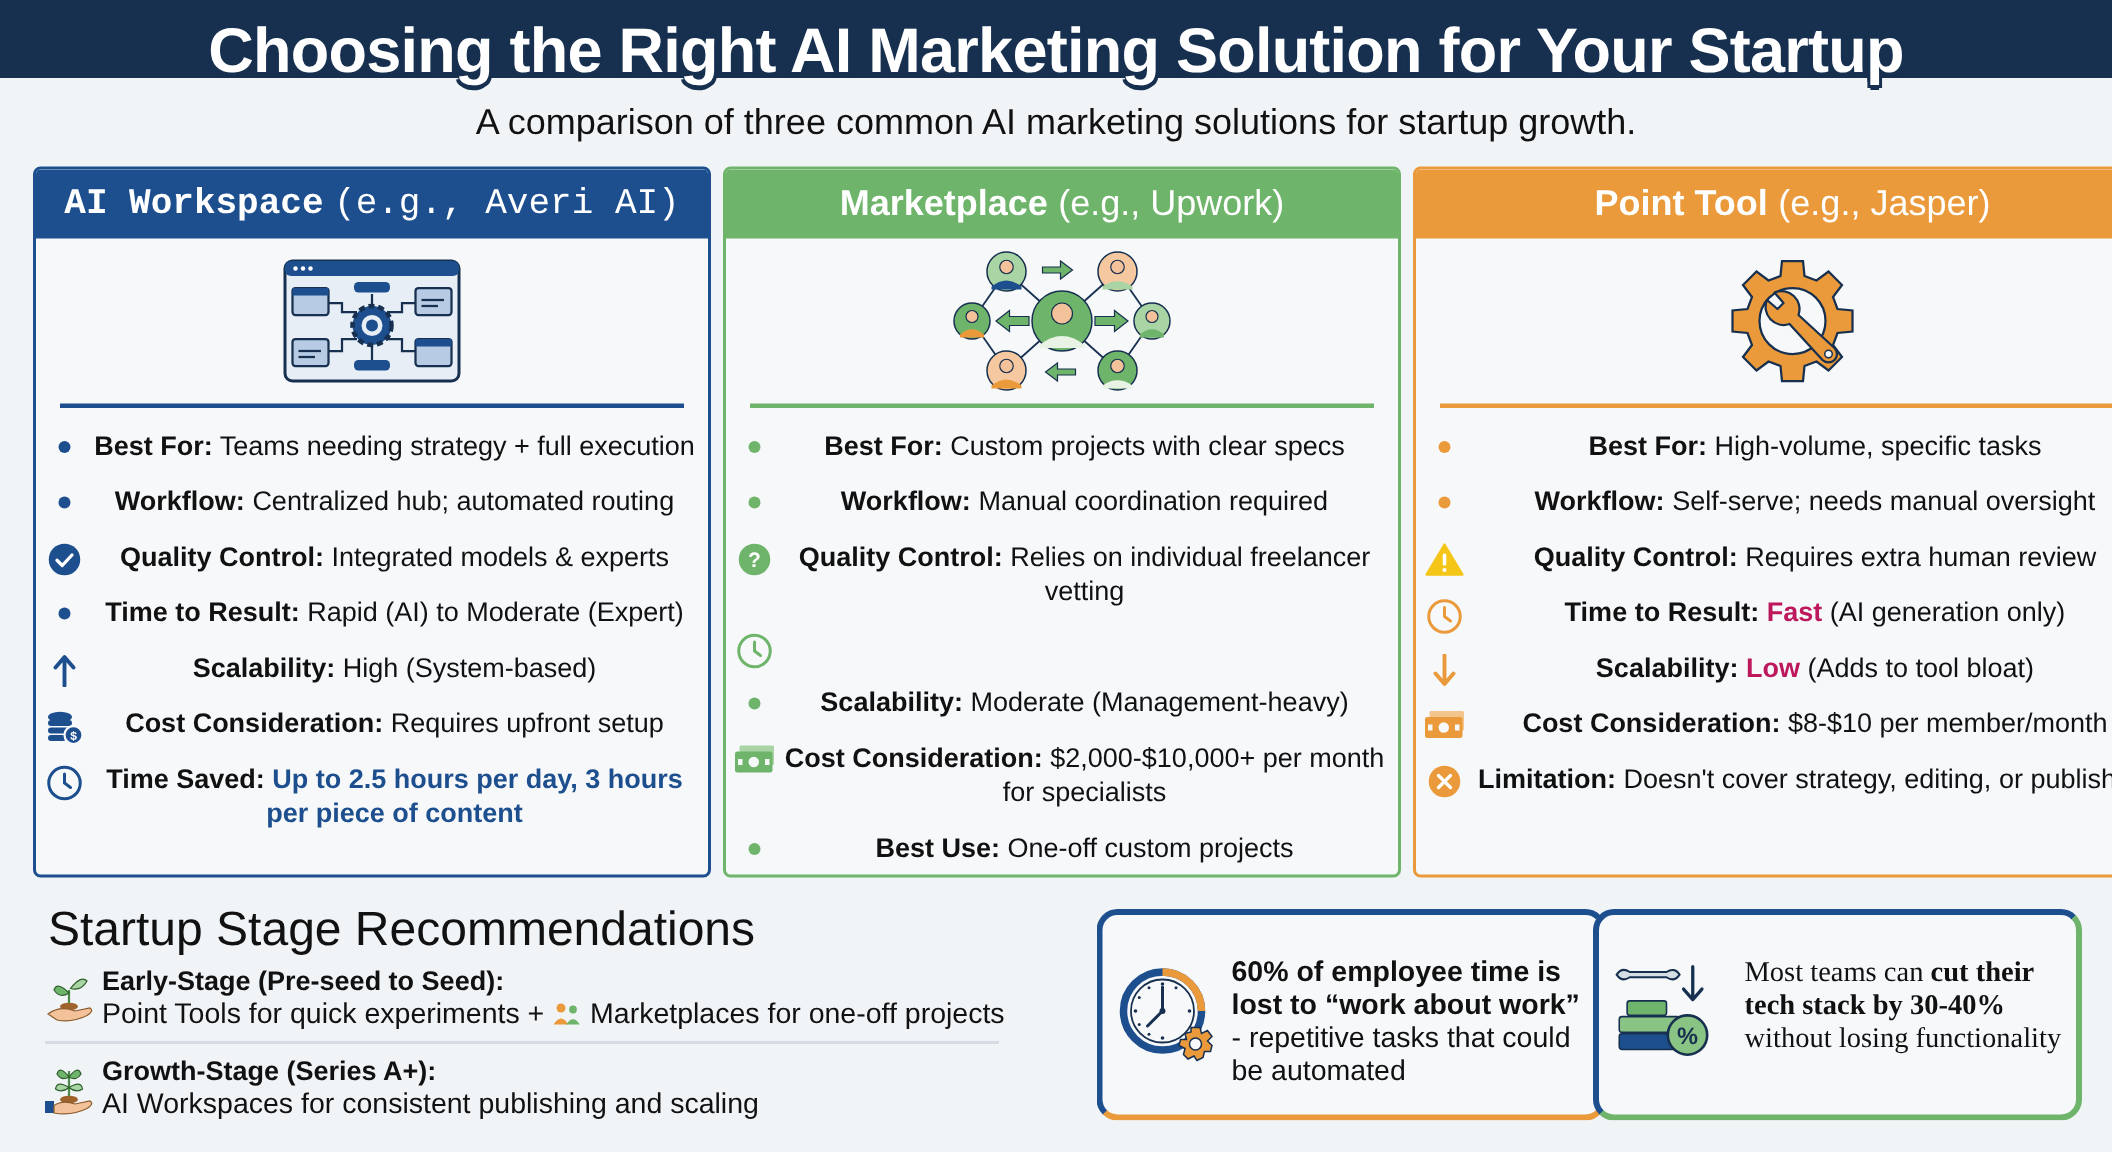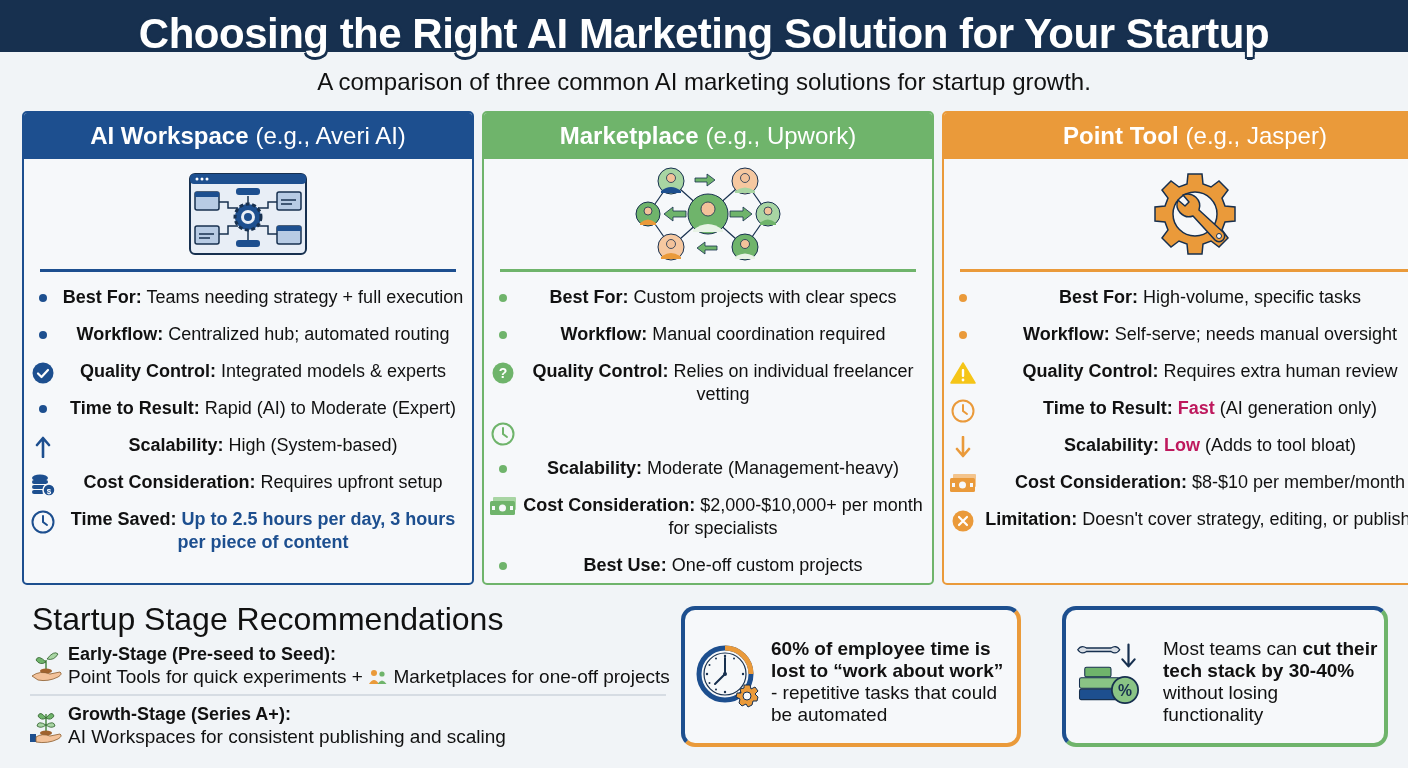--- a/index.html
+++ b/index.html
@@ -30,21 +30,21 @@
     background: #f6f8fa; border: 2px solid;
     overflow: hidden;
   }
   .card.blue { left: 22px; width: 452px; border-color: #1d4f8f; }
   .card.green { left: 482px; width: 452px; border-color: #6fb46b; }
   .card.orange { left: 942px; width: 506px; border-color: #ea9a3a; }
   .card-head {
     height: 46px; display: flex; align-items: center; justify-content: center;
     color: #fff; font-size: 24px;
   }
-  .blue .card-head { background: #1d4f8f; }
+  .blue .card-head { background: #1d4f8f; font-family: Liberation Mono, monospace; }
   .green .card-head { background: #6fb46b; }
   .orange .card-head { background: #ea9a3a; }
   .card-head b { font-weight: 700; margin-right: 7px; }
   .hero {
     height: 110px; display: flex; align-items: center; justify-content: center;
   }
   .divider { height: 3px; margin: 0 16px 0 16px; }
   .blue .divider { background: #1d4f8f; }
   .green .divider { background: #6fb46b; }
   .orange .divider { background: #ea9a3a; }
@@ -73,26 +73,26 @@
   .stage.s1 { top: 644px; height: 52px; border-bottom: 2px solid #d6dce3; }
   .stage.s2 { top: 704px; }
   .stage .ic { position: absolute; left: 0; top: 4px; width: 34px; height: 40px; }
   .stage .head { position: absolute; left: 38px; top: 0; font-size: 18px; font-weight: 700; }
   .stage .body { position: absolute; left: 38px; top: 22px; font-size: 19px; white-space: nowrap; }
 
   .stat {
     position: absolute; top: 606px; height: 141px; border-radius: 14px;
     background: #f6f8fa; border: 4px solid;
   }
-  .stat.st1 { left: 681px; width: 340px; border-color: #1d4f8f #ea9a3a #ea9a3a #1d4f8f; }
+  .stat.st1 { left: 731px; width: 340px; border-color: #1d4f8f #ea9a3a #ea9a3a #1d4f8f; }
   .stat.st2 { left: 1062px; width: 326px; border-color: #1d4f8f #6fb46b #6fb46b #1d4f8f; }
   .stat .ic { position: absolute; left: 10px; top: 28px; width: 70px; height: 76px; }
   .stat .txt { position: absolute; top: 28px; font-size: 19px; line-height: 22px; }
   .stat.st1 .txt { left: 86px; width: 240px; }
-  .stat.st2 .txt { left: 97px; width: 220px; }
+  .stat.st2 .txt { left: 97px; width: 220px; font-family: Liberation Serif, serif; }
   .stat .txt b { font-weight: 700; }
 </style>
 </head>
 <body>
 
 <div class="top-band"></div>
 <h1 class="title">Choosing the Right AI Marketing Solution for Your Startup</h1>
 <div class="subtitle">A comparison of three common AI marketing solutions for startup growth.</div>
 
 <section class="card blue">

